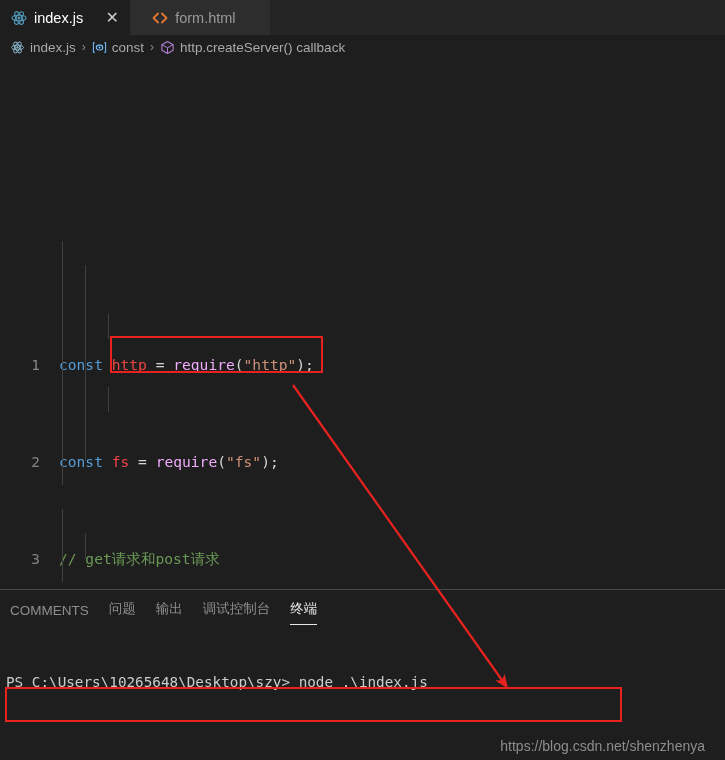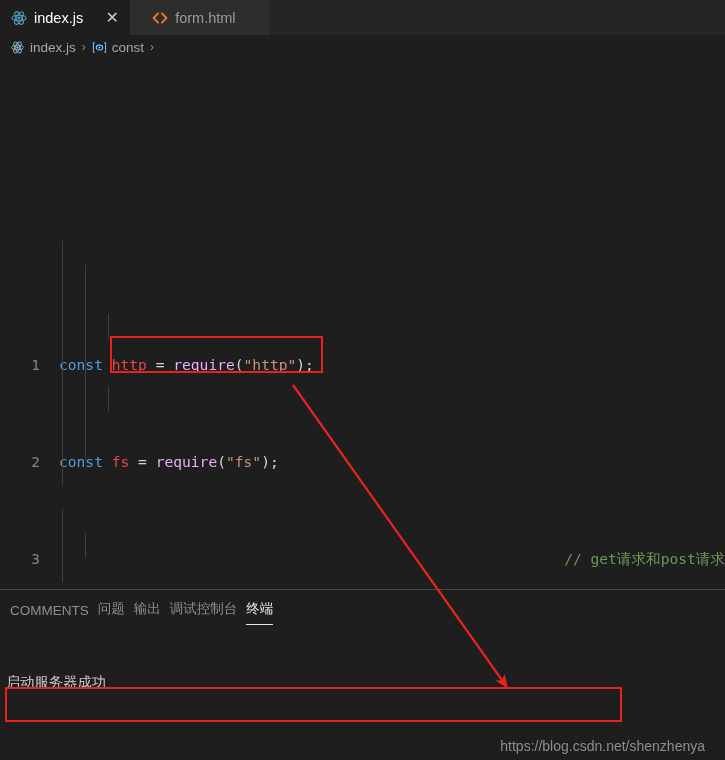--- a/index.html
+++ b/index.html
@@ -134,39 +134,39 @@
     width: 1px;
     background: #404040;
     z-index: 1;
   }
 
   
   .kw    { color: #569cd6; }  
   .typ   { color: #ef4444; }  
   .fn    { color: #f0abfc; }  
   .str   { color: #ce9178; }  
-  .cmt   { color: #6a9955; text-align: right; }  
+  .cmt   { color: #6a9955; }  
   .op    { color: #d4d4d4; }
 
   
   .panel-sep {
     height: 1px; background: #474747;
     position: relative; z-index: 9;
   }
   .panel {
     position: relative;
     height: 194px;
     background: #1e1e1e;
     z-index: 8;
   }
   .panel-tabs {
     display: flex; align-items: flex-end;
     height: 35px;
     padding-left: 10px;
-    gap: 9px;
+    gap: 20px;
   }
   .ptab {
     position: relative;
     font-size: 13.5px;
     color: #8e8e8e;
     padding-bottom: 7px;
     cursor: pointer;
     white-space: nowrap;
   }
   .ptab.active { color: #e7e7e7; }
@@ -255,20 +255,29 @@
         <svg viewBox="0 0 16 16" width="15" height="15">
           <path d="M3 3 L1.5 3 L1.5 13 L3 13" fill="none" stroke="#75beff" stroke-width="1.1"></path>
           <path d="M13 3 L14.5 3 L14.5 13 L13 13" fill="none" stroke="#75beff" stroke-width="1.1"></path>
           <rect x="4.6" y="5.4" width="6.8" height="5.2" rx="2.6" fill="none" stroke="#75beff" stroke-width="1.2"></rect>
           <circle cx="8" cy="8" r="1.1" fill="#75beff"></circle>
         </svg>
       </span>
       <span>const</span>
     </div>
     <span class="sep">›</span>
+    <div class="crumb">
+      <span class="crumb-icon">
+        <svg viewBox="0 0 16 16" width="15" height="15">
+          <path d="M8 1.6 L14 5 L14 11 L8 14.4 L2 11 L2 5 Z" fill="none" stroke="#b180d7" stroke-width="1.15" stroke-linejoin="round"></path>
+          <path d="M2 5 L8 8.3 L14 5 M8 8.3 L8 14.4" fill="none" stroke="#b180d7" stroke-width="1.05"></path>
+        </svg>
+      </span>
+      <span>http.createServer() callback</span>
+    </div>
   </div>
 
   <div class="editor">
     <div class="code">
 
       
       <div class="guide" style="left:62px; top:182px; height:244px;"></div>
       <div class="guide" style="left:85px; top:206px; height:196px;"></div>
       <div class="guide" style="left:108px; top:255px; height:25px;"></div>
       <div class="guide" style="left:108px; top:328px; height:25px;"></div>
@@ -341,21 +350,21 @@
   <div class="panel">
     <div class="panel-tabs">
       <div class="ptab">COMMENTS</div>
       <div class="ptab">问题</div>
       <div class="ptab">输出</div>
       <div class="ptab">调试控制台</div>
       <div class="ptab active">终端</div>
     </div>
 
     <div class="terminal">
-      <div>启动服务器成功</div>
+      <div><span>PS C:\Users\10265648\Desktop\szy&gt;</span><span> node .\index.js</span></div>
       
       
       
     </div>
   </div>
 
   <div class="watermark-layer">
     <div class="wm" style="left:-40px; top:70px;">ZTE10265648</div>
     <div class="wm" style="left:150px; top:70px;">ZTE10265648</div>
     <div class="wm" style="left:340px; top:70px;">ZTE10265648</div>

